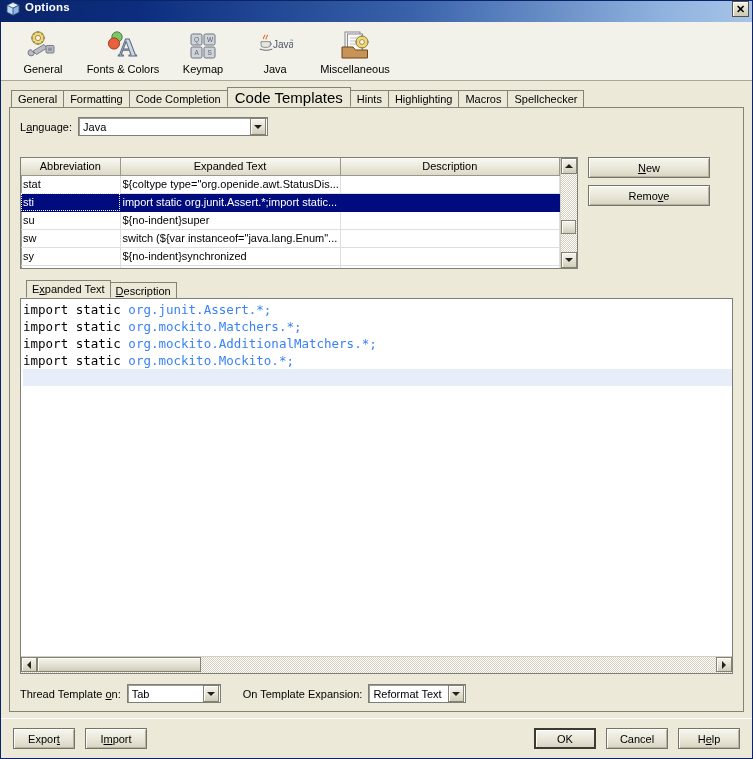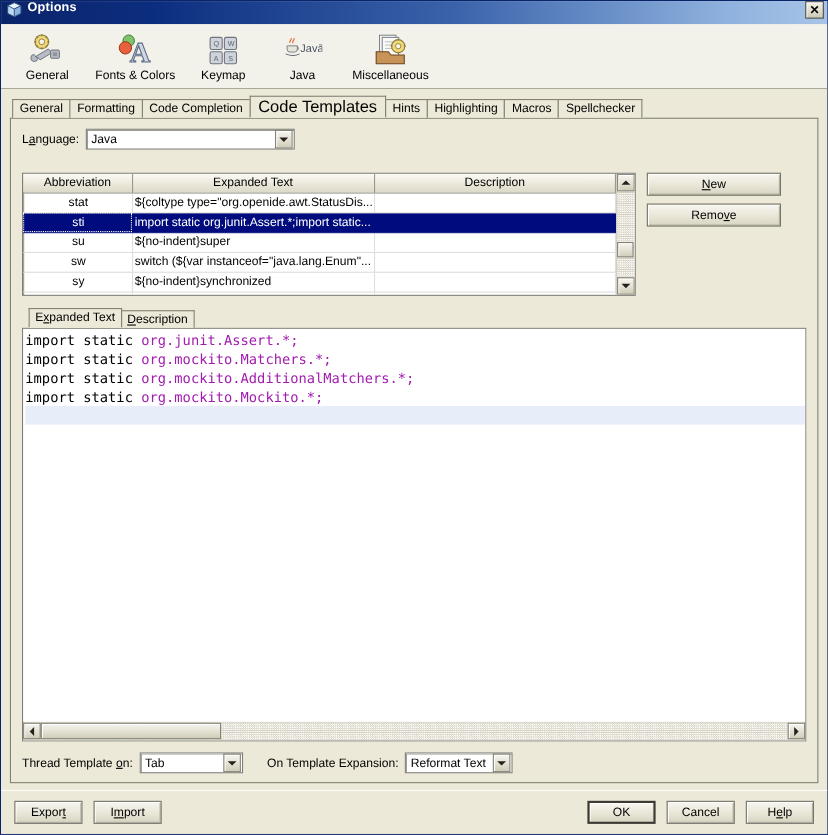--- a/index.html
+++ b/index.html
@@ -216,21 +216,21 @@
     border-bottom: 1px solid #dedede;
     padding: 0 0 0 2px;
     white-space: nowrap;
     overflow: hidden;
     font-size: 11px;
     box-sizing: border-box;
     cursor: default;
   }
   tr.sel td { background: #000c7d; color: #fff; border-right-color: #000c7d; border-bottom-color: #000c7d; }
   tr.sel td.focus-cell { outline: 1px dotted #fff; outline-offset: -1px; }
-  .col-a { width: 99px; text-align: center; }
+  .col-a { width: 99px; }
   .col-b { width: 220px; }
   .vscroll {
     width: 17px;
     flex: 0 0 17px;
     background:
       repeating-conic-gradient(#fff 0% 25%, #d4d0c0 0% 50%) 0 0/2px 2px;
     border-left: 1px solid #d4d0c0;
     display: flex; flex-direction: column;
     box-sizing: border-box;
   }
@@ -318,21 +318,21 @@
     font-family: "DejaVu Sans Mono", monospace;
     font-size: 12.5px;
     line-height: 17px;
     padding: 2px 0 0 2px;
     box-sizing: border-box;
     background: #fff;
   }
   .code-line { height: 17px; white-space: pre; }
   .code-line.caret { background: #e8eef9; }
   .kw { color: #000000; }
-  .pl { color: #a21caf; }
+  .pl { color: #3b82f6; }
   .hscroll {
     height: 17px; flex: 0 0 17px;
     display: flex;
     background: repeating-conic-gradient(#fff 0% 25%, #d4d0c0 0% 50%) 0 0/2px 2px;
     border-top: 1px solid #d4d0c0;
     box-sizing: border-box;
   }
   .hs-track { flex: 1 1 auto; position: relative; }
   .hs-thumb {
     position: absolute; top: 0; height: 15px;

